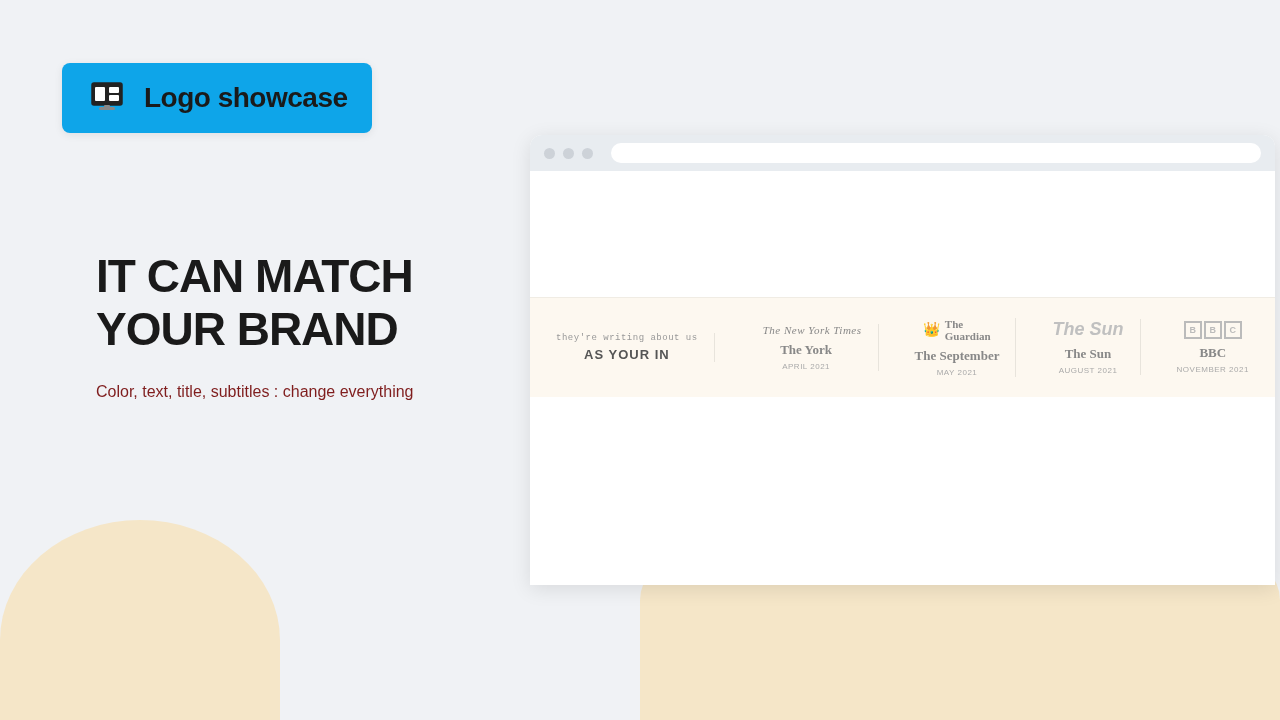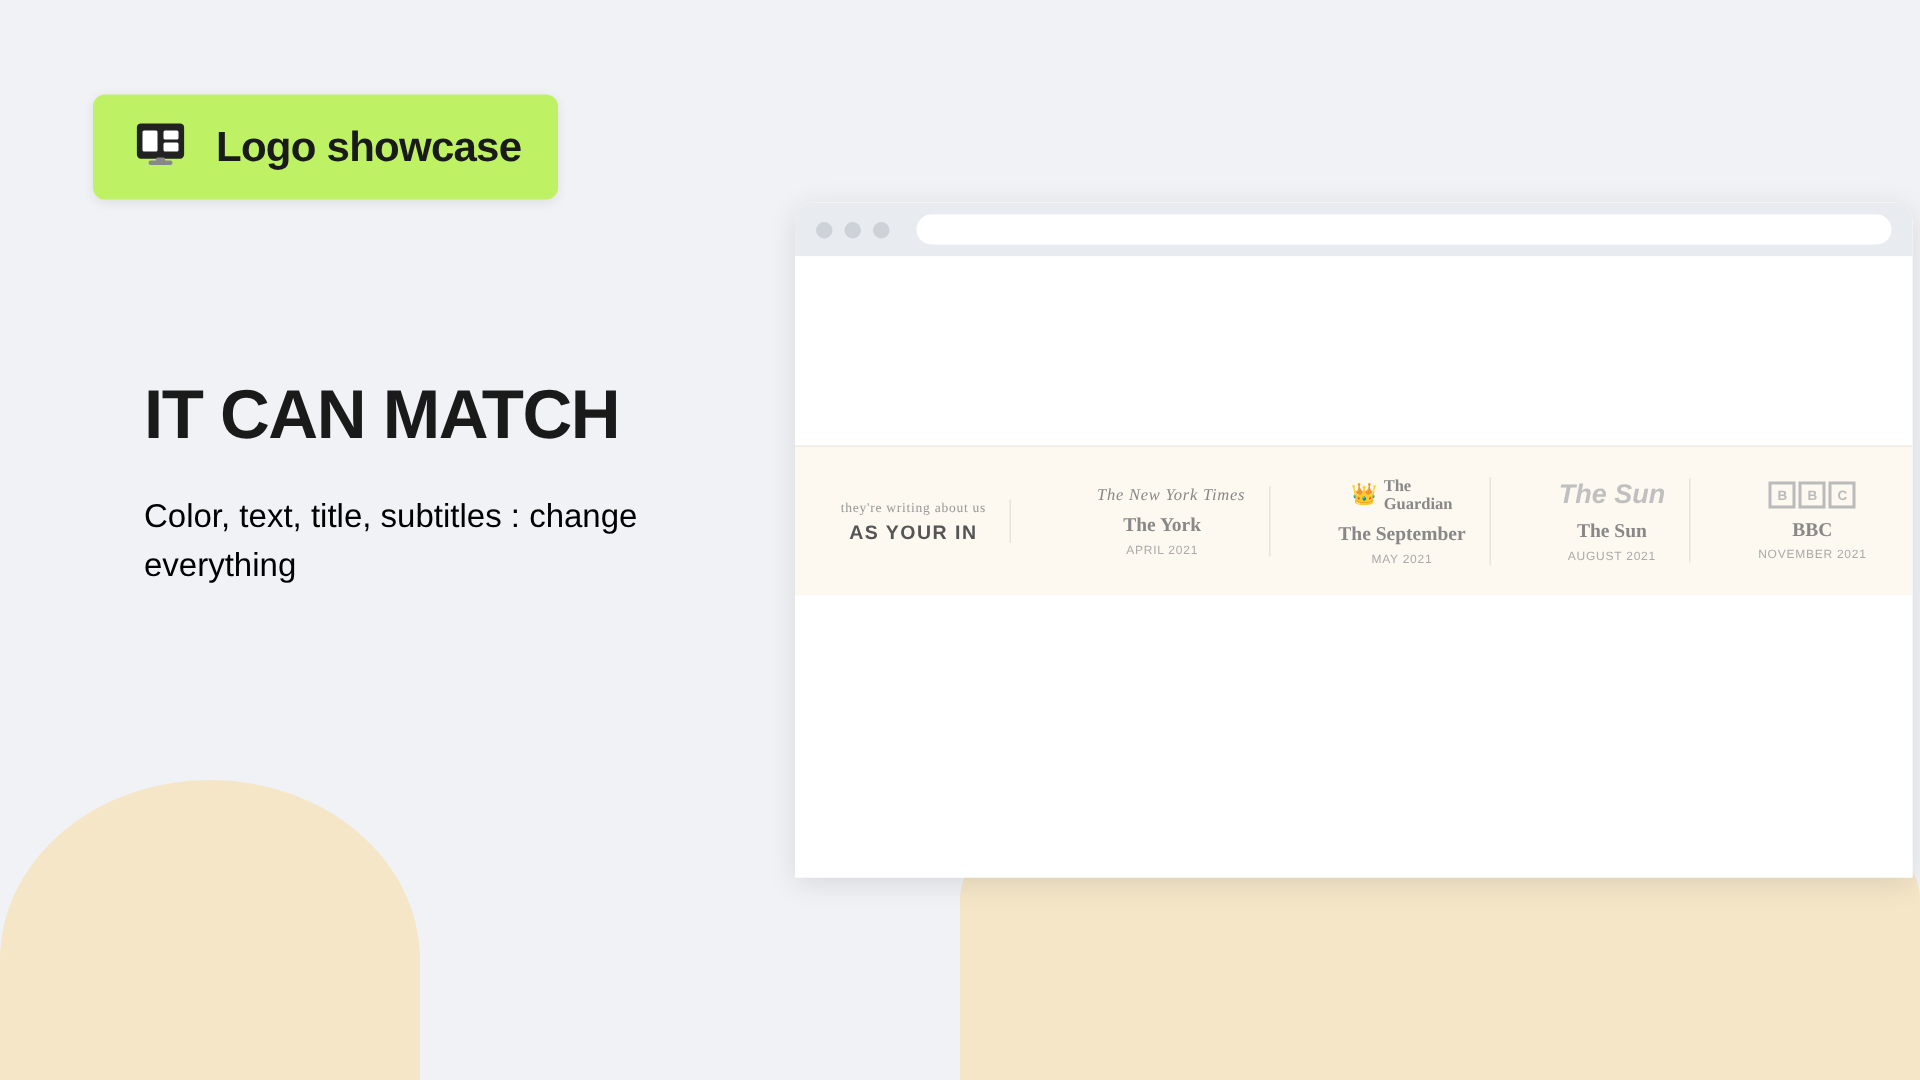--- a/index.html
+++ b/index.html
@@ -34,21 +34,21 @@
       background: #f5e6c8;
       border-radius: 40px 40px 0 0;
       z-index: 0;
     }
 
     
     .header-badge {
       position: absolute;
       top: 63px;
       left: 62px;
-      background: #bef264;
+      background: #0ea5e9;
       border-radius: 8px;
       padding: 14px 24px;
       display: flex;
       align-items: center;
       gap: 16px;
       box-shadow: 0 2px 8px rgba(0,0,0,0.08);
       z-index: 10;
     }
 
     .badge-icon {
@@ -87,22 +87,22 @@
       font-weight: 900;
       color: #1a1a1a;
       line-height: 1.15;
       text-transform: uppercase;
       margin-bottom: 24px;
       letter-spacing: -1px;
     }
 
     .sub-text {
       font-family: 'Arial', sans-serif;
-      font-size: 22px;
-      color: #000000;
+      font-size: 16px;
+      color: #7f1d1d;
       line-height: 1.5;
       font-weight: 400;
     }
 
     
     .browser-mockup {
       position: absolute;
       top: 135px;
       left: 530px;
       width: 745px;
@@ -170,21 +170,21 @@
 
     .logo-item:last-child {
       border-right: none;
     }
 
     .logo-item.as-seen {
       min-width: 100px;
     }
 
     .as-seen-sub {
-      font-family: Liberation Serif, serif;
+      font-family: Liberation Mono, monospace;
       font-size: 9px;
       color: #999;
       text-transform: lowercase;
       letter-spacing: 0.5px;
     }
 
     .as-seen-main {
       font-family: 'Arial Black', sans-serif;
       font-size: 13px;
       font-weight: 900;
@@ -290,20 +290,21 @@
       <rect x="10" y="27" width="16" height="3" rx="1.5" fill="#888"></rect>
       <rect x="15" y="25" width="6" height="3" rx="1" fill="#888"></rect>
     </svg>
   </div>
   <span class="badge-title">Logo showcase</span>
 </div>
 
 <div class="left-content">
   <h1 class="main-heading">
     <span>IT CAN MATCH</span><br>
+    <span>YOUR BRAND</span>
   </h1>
   <p class="sub-text">Color, text, title, subtitles : change everything</p>
 </div>
 
 <div class="browser-mockup">
   <div class="browser-bar">
     <div class="browser-dot"></div>
     <div class="browser-dot"></div>
     <div class="browser-dot"></div>
     <div class="browser-url-bar"></div>

